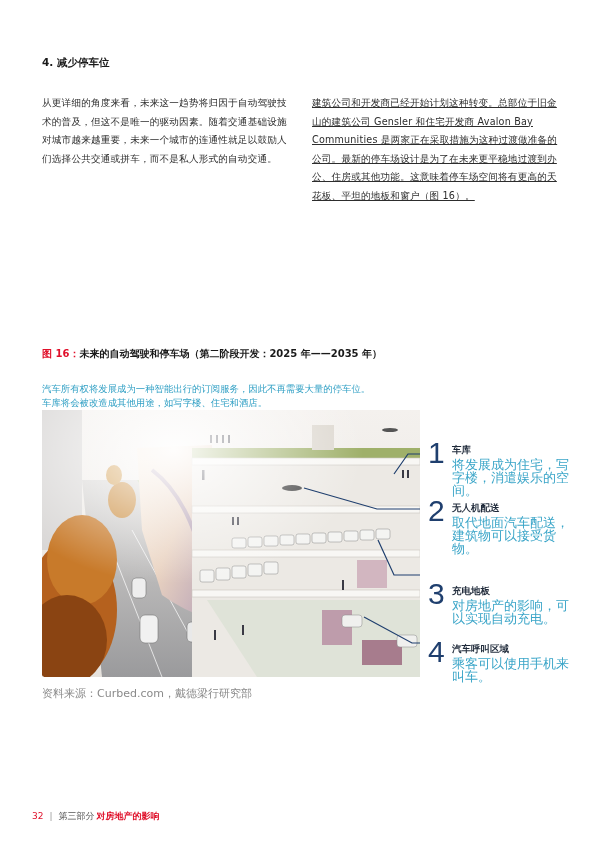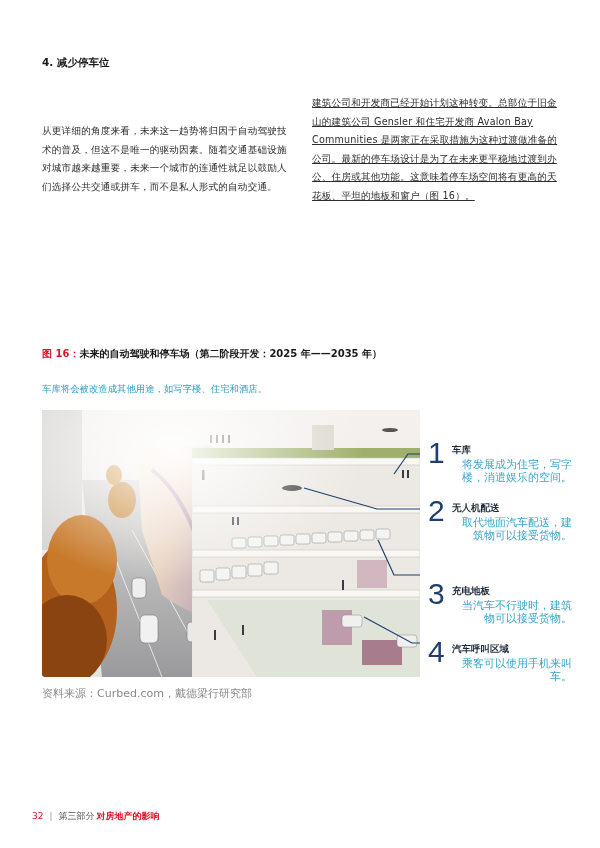--- a/index.html
+++ b/index.html
@@ -2,30 +2,30 @@
 <html><head>
 <meta charset="utf-8">
 <style>
   html, body { margin: 0; padding: 0; background: #ffffff; }
   body { width: 600px; height: 848px; position: relative; overflow: hidden;
          font-family: "DejaVu Sans", "Liberation Sans", sans-serif; color: #2a2a2a; }
   .abs { position: absolute; }
   .section-heading { left: 42px; top: 56px; font-size: 10.5px; font-weight: bold; color: #1a1a1a; }
   .col { width: 250px; font-size: 9.6px; line-height: 18.6px; color: #2d2d2d; letter-spacing: 0.2px; }
   .col p { margin: 0 0 18px 0; }
-  .col-left { left: 42px; top: 94px; margin-top: 28px; }
+  .col-left { left: 42px; top: 94px; }
   .col-right { left: 312px; top: 94px; width: 252px; text-decoration: underline; }
   .fig-title { left: 42px; top: 347px; font-size: 10px; font-weight: bold; color: #1a1a1a; }
   .fig-title .fig-num { color: #e0102a; }
   .fig-sub { left: 42px; top: 382px; font-size: 9.4px; line-height: 14px; color: #2f9fc4; width: 420px; }
   .illustration { left: 42px; top: 410px; width: 378px; height: 267px; overflow: hidden; }
   .callout { left: 428px; width: 150px; }
   .callout .num { position: absolute; left: 0; top: -6px; font-size: 30px; line-height: 30px; color: #1f3f6e; font-family: "Liberation Sans", sans-serif; font-weight: 300; }
   .callout .ctitle { position: absolute; left: 24px; top: 0; font-size: 9.5px; font-weight: bold; color: #1f2a3a; }
-  .callout .cdesc { position: absolute; left: 24px; top: 14px; width: 120px; font-size: 11px; line-height: 13px; color: #3aa5c8; text-align: right; }
+  .callout .cdesc { position: absolute; left: 24px; top: 14px; width: 120px; font-size: 13px; line-height: 13px; color: #3aa5c8; }
   .source { left: 42px; top: 686px; font-size: 11px; color: #8a8a8a; }
   .footer { left: 32px; top: 810px; font-size: 9px; color: #555; }
   .footer .pg { color: #e0102a; }
   .footer .sep { color: #999; margin: 0 6px; }
   .footer .title { color: #e0102a; font-weight: bold; margin-left: 2px; }
 </style>
 </head>
 <body>
 
 <div class="abs section-heading">4. 减少停车位</div>
@@ -36,20 +36,21 @@
 
 <div class="abs col col-right">
   <p>建筑公司和开发商已经开始计划这种转变。总部位于旧金山的建筑公司 Gensler 和住宅开发商 Avalon Bay Communities 是两家正在采取措施为这种过渡做准备的公司。最新的停车场设计是为了在未来更平稳地过渡到办公、住房或其他功能。这意味着停车场空间将有更高的天花板、平坦的地板和窗户（图 16）。</p>
 </div>
 
 <div class="abs fig-title">
   <span class="fig-num">图 16：</span><span>未来的自动驾驶和停车场（第二阶段开发：2025 年——2035 年）</span>
 </div>
 
 <div class="abs fig-sub">
+  <div>汽车所有权将发展成为一种智能出行的订阅服务，因此不再需要大量的停车位。</div>
   <div>车库将会被改造成其他用途，如写字楼、住宅和酒店。</div>
 </div>
 
 <div class="abs illustration">
   <svg width="378" height="267" viewBox="0 0 378 267" xmlns="http://www.w3.org/2000/svg">
     <defs>
       <linearGradient id="sky" x1="0" y1="0" x2="0" y2="1">
         <stop offset="0" stop-color="#f4f1ee"></stop>
         <stop offset="1" stop-color="#e6e2dd"></stop>
       </linearGradient>
@@ -162,21 +163,21 @@
   <span class="cdesc">将发展成为住宅，写字楼，消遣娱乐的空间。</span>
 </div>
 <div class="abs callout" style="top:502px;">
   <span class="num">2</span>
   <span class="ctitle">无人机配送</span>
   <span class="cdesc">取代地面汽车配送，建筑物可以接受货物。</span>
 </div>
 <div class="abs callout" style="top:585px;">
   <span class="num">3</span>
   <span class="ctitle">充电地板</span>
-  <span class="cdesc">当汽车不行驶时，建筑物可以接受货物。</span>
+  <span class="cdesc">对房地产的影响，可以实现自动充电。</span>
 </div>
 <div class="abs callout" style="top:643px;">
   <span class="num">4</span>
   <span class="ctitle">汽车呼叫区域</span>
   <span class="cdesc">乘客可以使用手机来叫车。</span>
 </div>
 
 <div class="abs source">资料来源：Curbed.com，戴德梁行研究部</div>
 
 <div class="abs footer">

